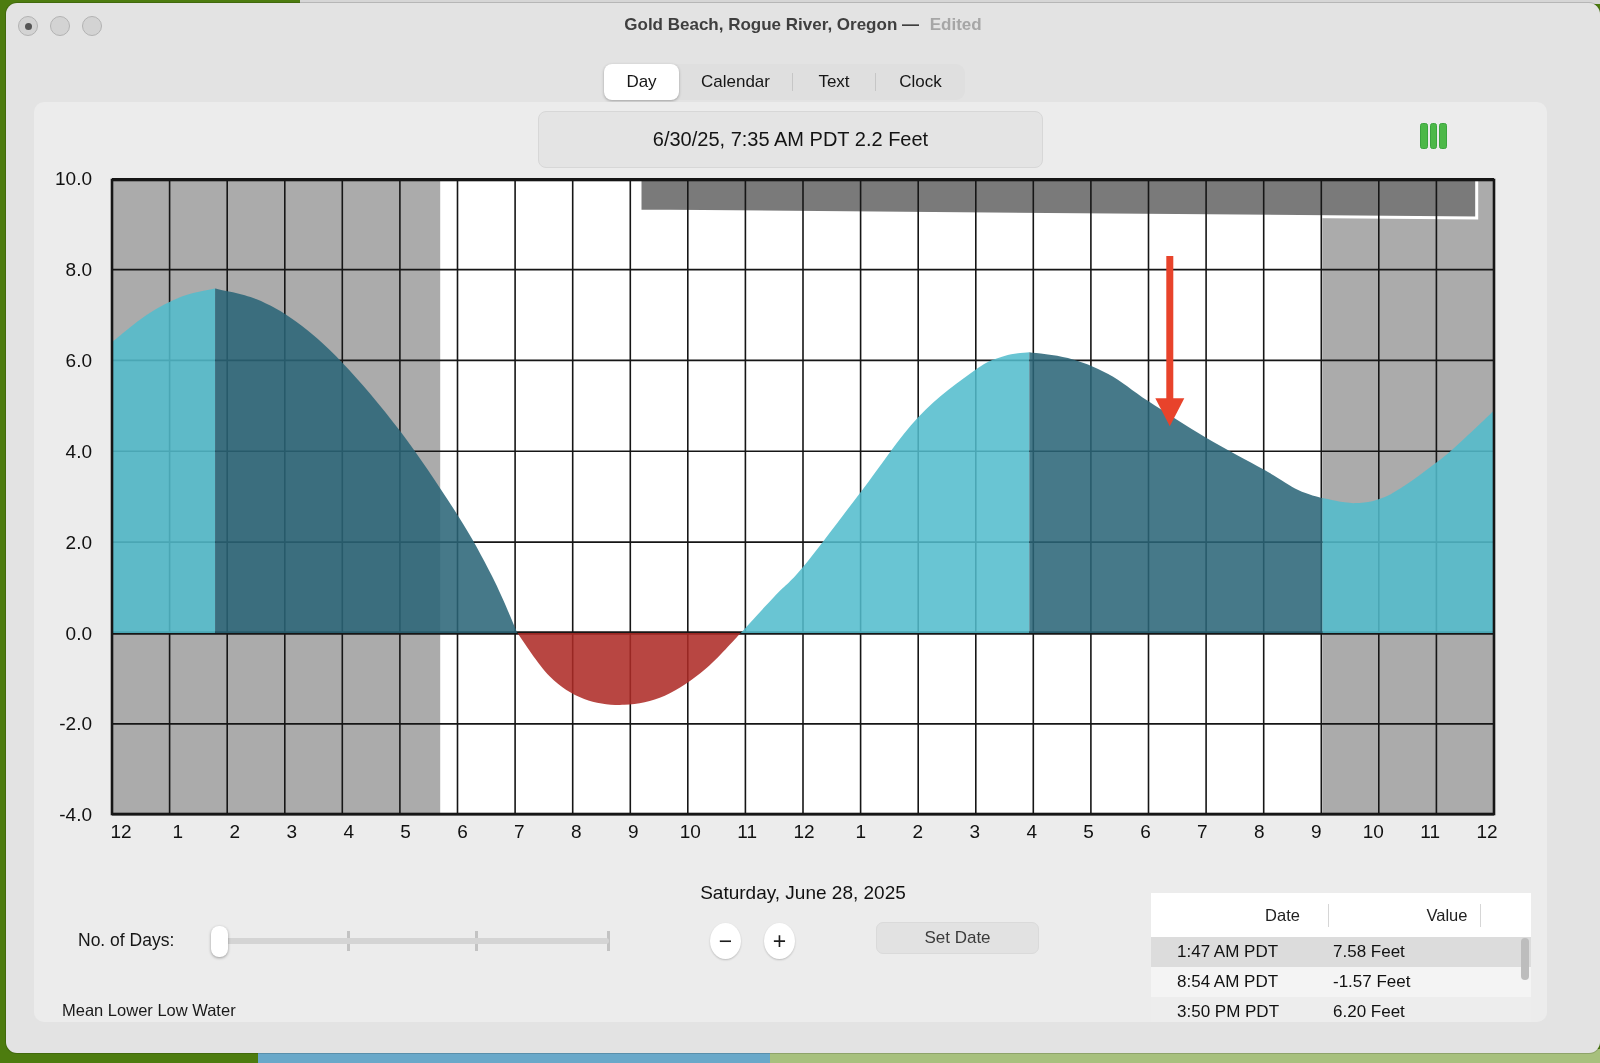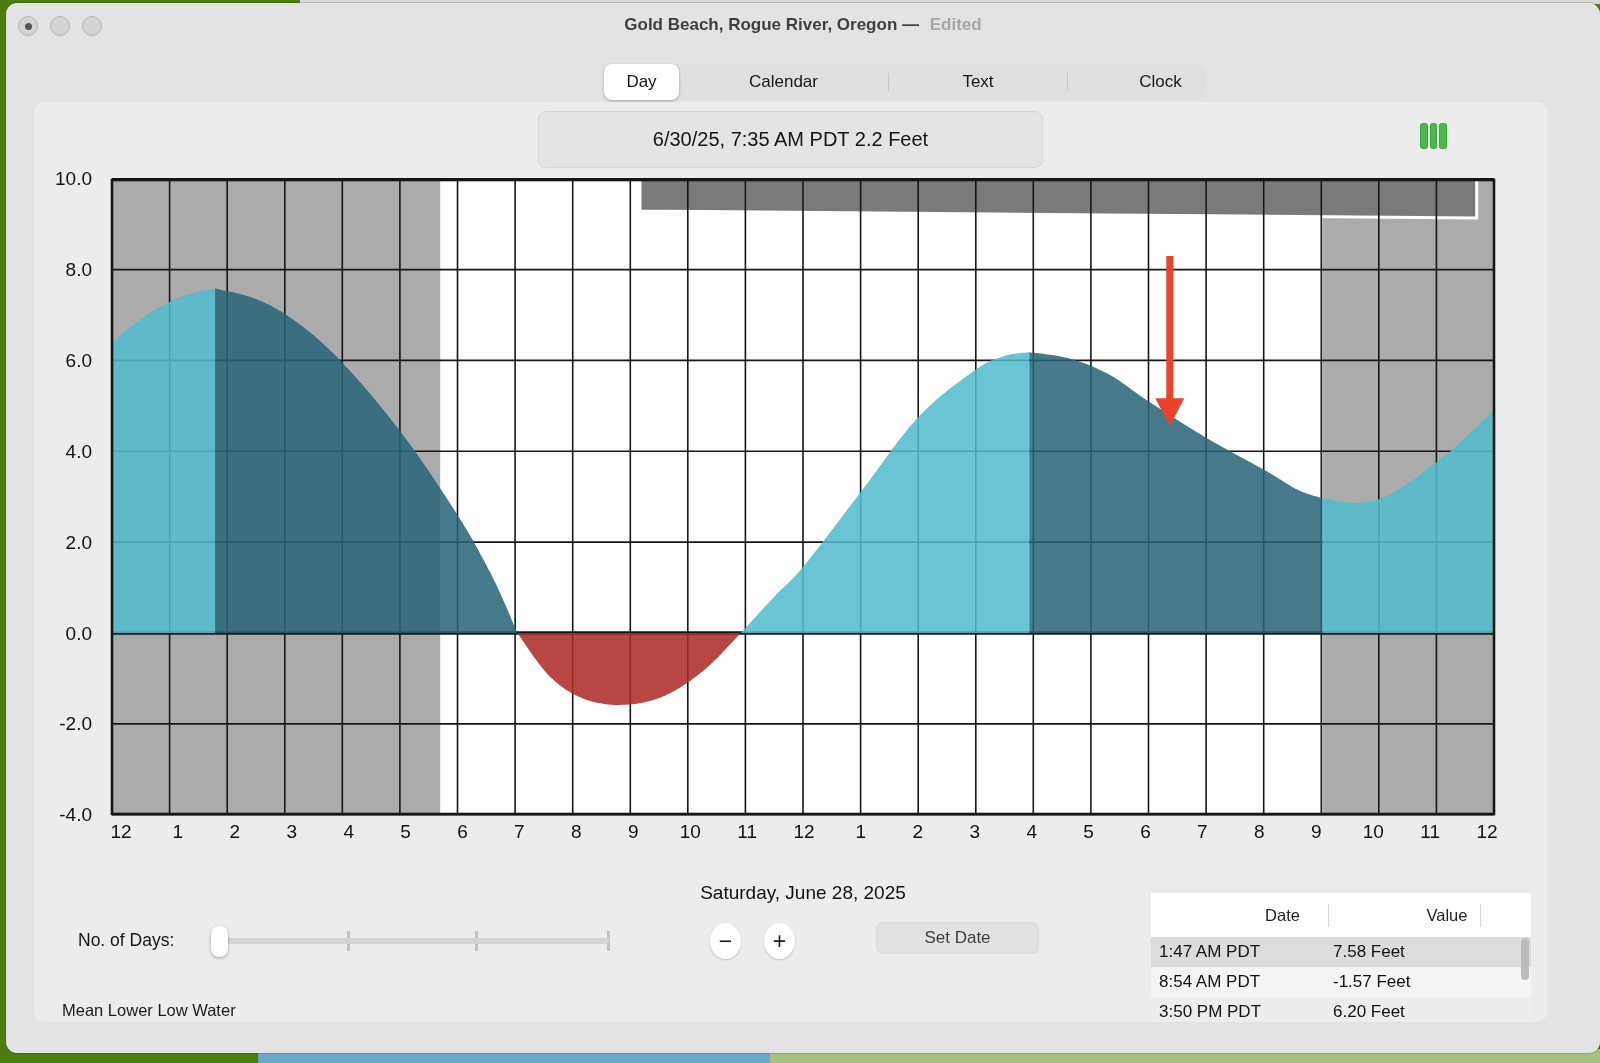--- a/index.html
+++ b/index.html
@@ -9,21 +9,21 @@
   .window{position:absolute;left:6px;top:3px;width:1594px;height:1050px;background:#e3e3e3;
           border-radius:11px;z-index:1;box-shadow:0 0 0 1px rgba(0,0,0,.15);}
   .panel{position:absolute;left:28px;top:99px;width:1513px;height:920px;background:#ececec;border-radius:10px;}
   .traffic{position:absolute;top:13px;width:20px;height:20px;border-radius:50%;
            background:#d3d3d3;border:1px solid #b3b3b3;box-sizing:border-box;}
   .traffic .dot{position:absolute;left:50%;top:50%;width:7px;height:7px;margin:-3.5px 0 0 -3.5px;
            border-radius:50%;background:#555;}
   .titlebar{position:absolute;left:0;top:12px;width:100%;text-align:center;font-size:17px;font-weight:600;}
   .title-main{color:#3f3f3f;} .title-edited{color:#a6a6a6;margin-left:6px;}
   .tabs{position:absolute;left:598px;top:61px;height:36px;display:flex;align-items:center;
-        background:#dfdfdf;border-radius:9px;padding:0;gap:48px;}
+        background:#dfdfdf;border-radius:9px;padding:0;}
   .tab{height:36px;display:flex;align-items:center;justify-content:center;font-size:17px;color:#161616;cursor:default;}
   .tab.sel{background:#fff;border-radius:8px;box-shadow:0 1px 3px rgba(0,0,0,.3);font-weight:400;}
   .seg-sep{width:1px;height:18px;background:#c6c6c6;}
   .datebar{position:absolute;left:532px;top:108px;width:505px;height:57px;background:#e4e4e4;
            border:1px solid #d7d7d7;border-radius:8px;display:flex;align-items:center;justify-content:center;
            font-size:20px;color:#141414;box-sizing:border-box;}
   .greenbars{position:absolute;left:1414px;top:120px;display:flex;gap:2px;}
   .gbar{width:7.5px;height:26px;border-radius:2.5px;background:#4cb848;border:1px solid #3ba33f;box-sizing:border-box;}
   #tide-svg{position:absolute;left:0;top:0;z-index:3;}
   .caption{position:absolute;left:112px;top:882px;width:1382px;text-align:center;font-size:19px;color:#111;z-index:4;}
@@ -37,21 +37,21 @@
            box-shadow:0 1px 2px rgba(0,0,0,.2);display:flex;align-items:center;justify-content:center;
            font-size:23px;color:#1c1c1c;z-index:4;}
   .setdate{position:absolute;left:876px;top:922px;width:163px;height:32px;background:#e2e2e2;border:1px solid #dadada;
            border-radius:7px;display:flex;align-items:center;justify-content:center;font-size:17px;color:#3c3c3c;
            box-sizing:border-box;z-index:4;}
   .tide-table{position:absolute;left:1151px;top:893px;width:380px;height:129px;background:#fff;overflow:hidden;z-index:4;}
   .tt-header{position:relative;height:44px;display:flex;align-items:center;font-size:16.5px;color:#222;}
   .tt-h1{width:177px;text-align:center;margin-left:43px;} .tt-h2{width:152px;text-align:center;}
   .tt-sep{position:absolute;top:11px;width:1px;height:23px;background:#d6d6d6;}
   .tt-row{height:30px;display:flex;align-items:center;font-size:17px;color:#111;}
-  .tt-row .c1{width:182px;padding-left:8px;box-sizing:border-box;}
+  .tt-row .c1{width:182px;padding-left:26px;box-sizing:border-box;}
   .tt-row:nth-child(2){background:#dcdcdc;}
   .tt-row:nth-child(3){background:#f4f4f4;}
   .tt-row:nth-child(4){background:#ededed;}
   .tt-scroll{position:absolute;left:370px;top:45px;width:8px;height:42px;background:#bdbdbd;border-radius:4px;}
   .datum{position:absolute;left:62px;top:1001px;font-size:16.5px;color:#1a1a1a;z-index:4;}
 </style>
 </head>
 <body>
 
 <div class="screen">

